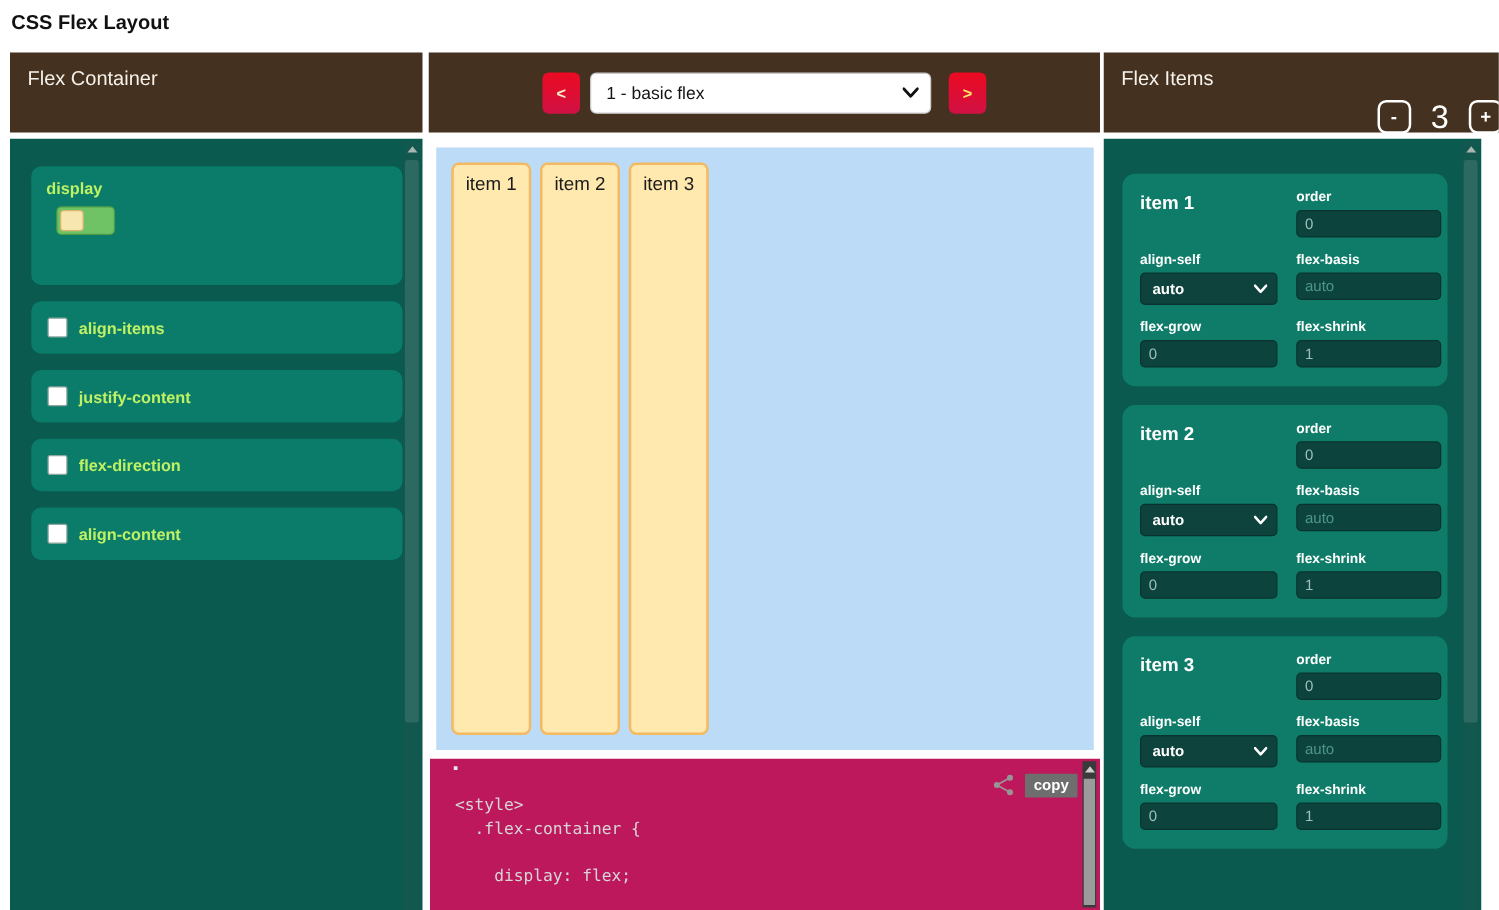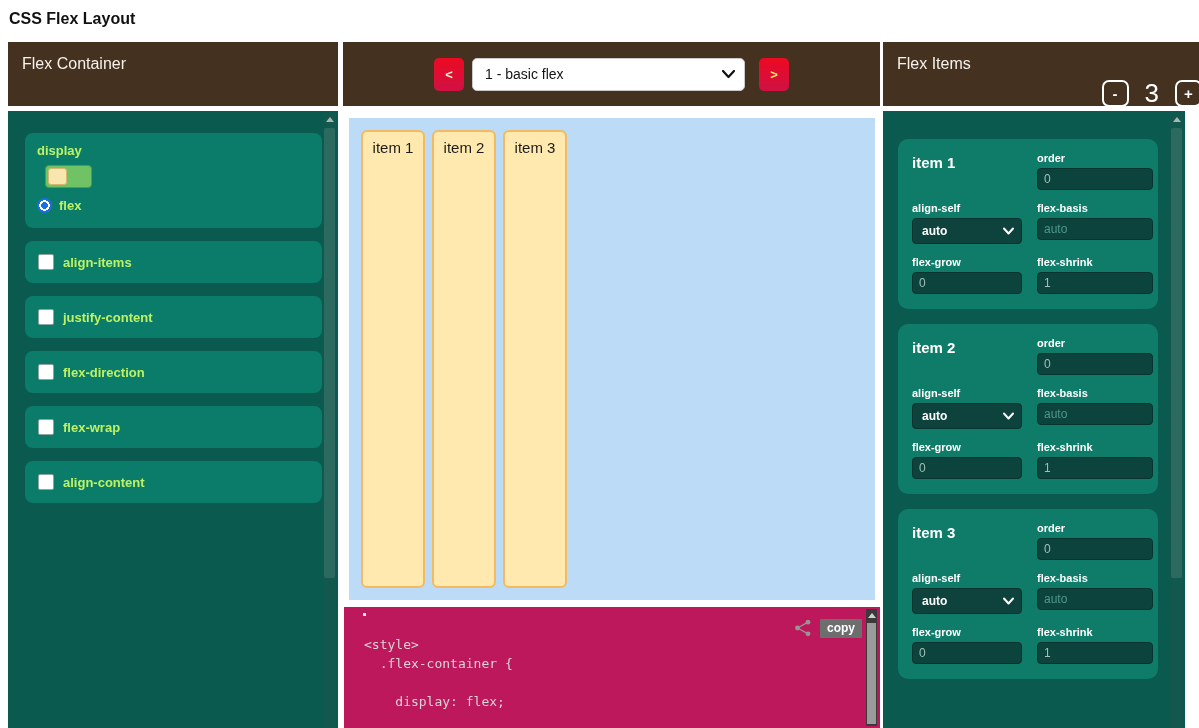--- a/index.html
+++ b/index.html
@@ -94,41 +94,33 @@
 <div class="panel-header left-header">
   <span class="hdr-title">Flex Container</span>
 </div>
 
 <div class="panel-content left-content">
   <div class="prop-card display-card">
     <div class="ctl-label">display</div>
     <div class="toggle">
       <div class="knob"></div>
     </div>
-    <div class="radio-row">
-      <span class="radio"></span>
-      <span class="ctl-label">flex</span>
-    </div>
   </div>
 
   <div class="prop-card check-card">
     <span class="checkbox"></span>
     <span class="ctl-label">align-items</span>
   </div>
   <div class="prop-card check-card">
     <span class="checkbox"></span>
     <span class="ctl-label">justify-content</span>
   </div>
   <div class="prop-card check-card">
     <span class="checkbox"></span>
     <span class="ctl-label">flex-direction</span>
-  </div>
-  <div class="prop-card check-card">
-    <span class="checkbox"></span>
-    <span class="ctl-label">flex-wrap</span>
   </div>
   <div class="prop-card check-card">
     <span class="checkbox"></span>
     <span class="ctl-label">align-content</span>
   </div>
 
   <div class="teal-sb">
     <div class="sb-arrow"></div>
     <div class="teal-sb-thumb"></div>
   </div>

